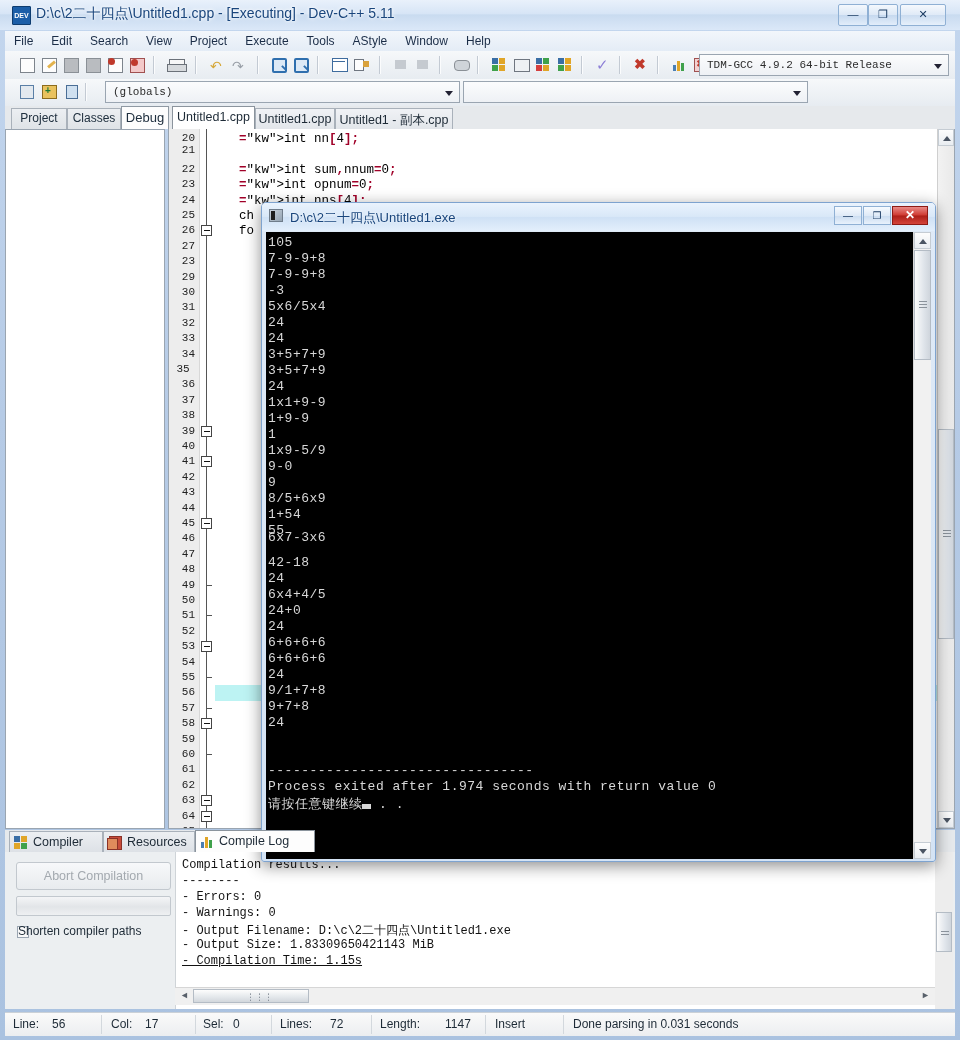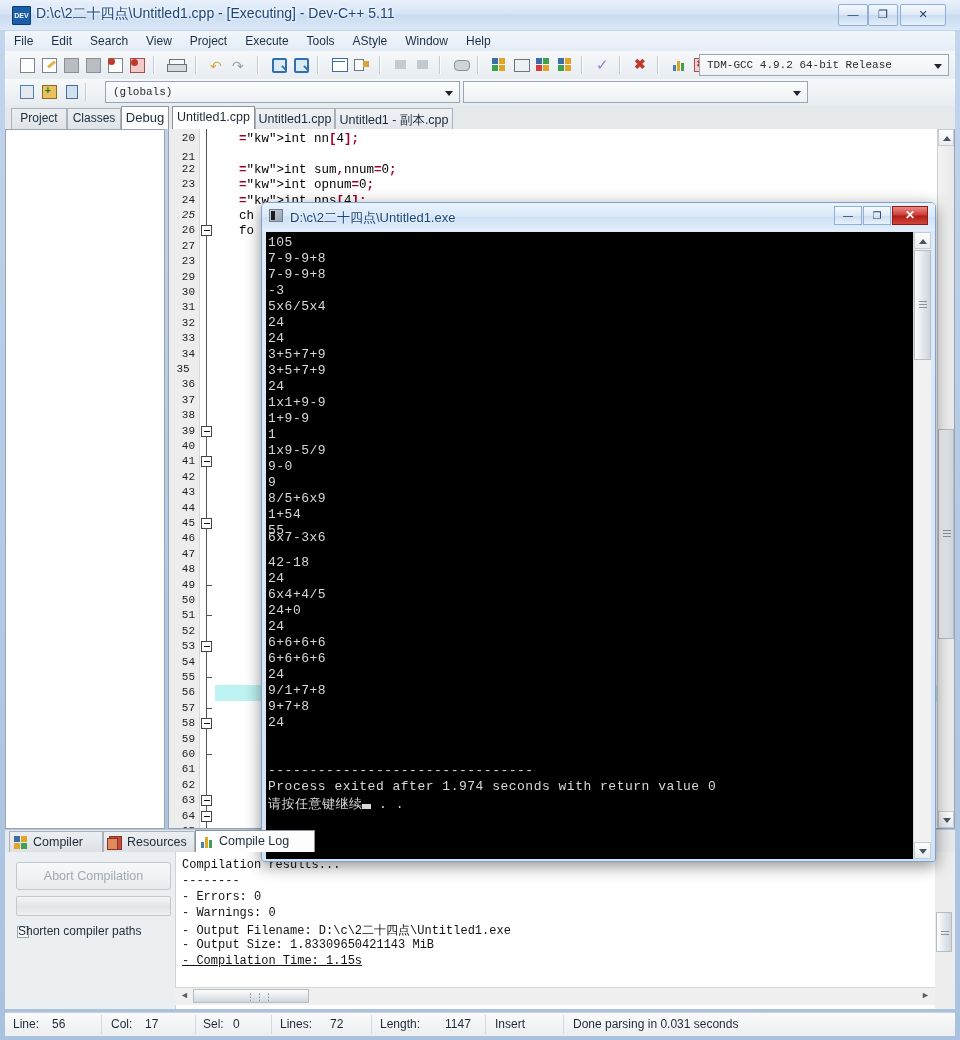--- a/index.html
+++ b/index.html
@@ -468,25 +468,25 @@
       <div class="etab" style="left: 87px; width: 80px;">Untitled1.cpp</div>
       <div class="etab" style="left: 167px; width: 118px;">Untitled1 - 副本.cpp</div>
     </div>
 
   <div id="leftpanel"></div>
 
   <div id="editor">
     <div id="cursorline" style="top: 556.4px;"></div>
     <div id="gutter">
         <div class="lnum" style="top: 3px;">20</div>
-        <div class="lnum" style="top: 22px;">21</div>
+        <div class="lnum" style="top: 15px;">21</div>
         <div class="lnum" style="top: 33.8px;">22</div>
         <div class="lnum" style="top: 49.2px;">23</div>
         <div class="lnum" style="top: 64.6px;">24</div>
-        <div class="lnum" style="top: 80px; font-style: italic;">25</div>
+        <div class="lnum" style="top: 80px;">25</div>
         <div class="lnum" style="top: 95.4px;">26</div>
         <div class="lnum" style="top: 110.8px;">27</div>
         <div class="lnum" style="top: 126.2px;">23</div>
         <div class="lnum" style="top: 141.6px;">29</div>
         <div class="lnum" style="top: 157px;">30</div>
         <div class="lnum" style="top: 172.4px;">31</div>
         <div class="lnum" style="top: 187.8px;">32</div>
         <div class="lnum" style="top: 203.2px;">33</div>
         <div class="lnum" style="top: 218.6px;">34</div>
         <div class="lnum" style="top: 234px; text-align: center;">35</div>

